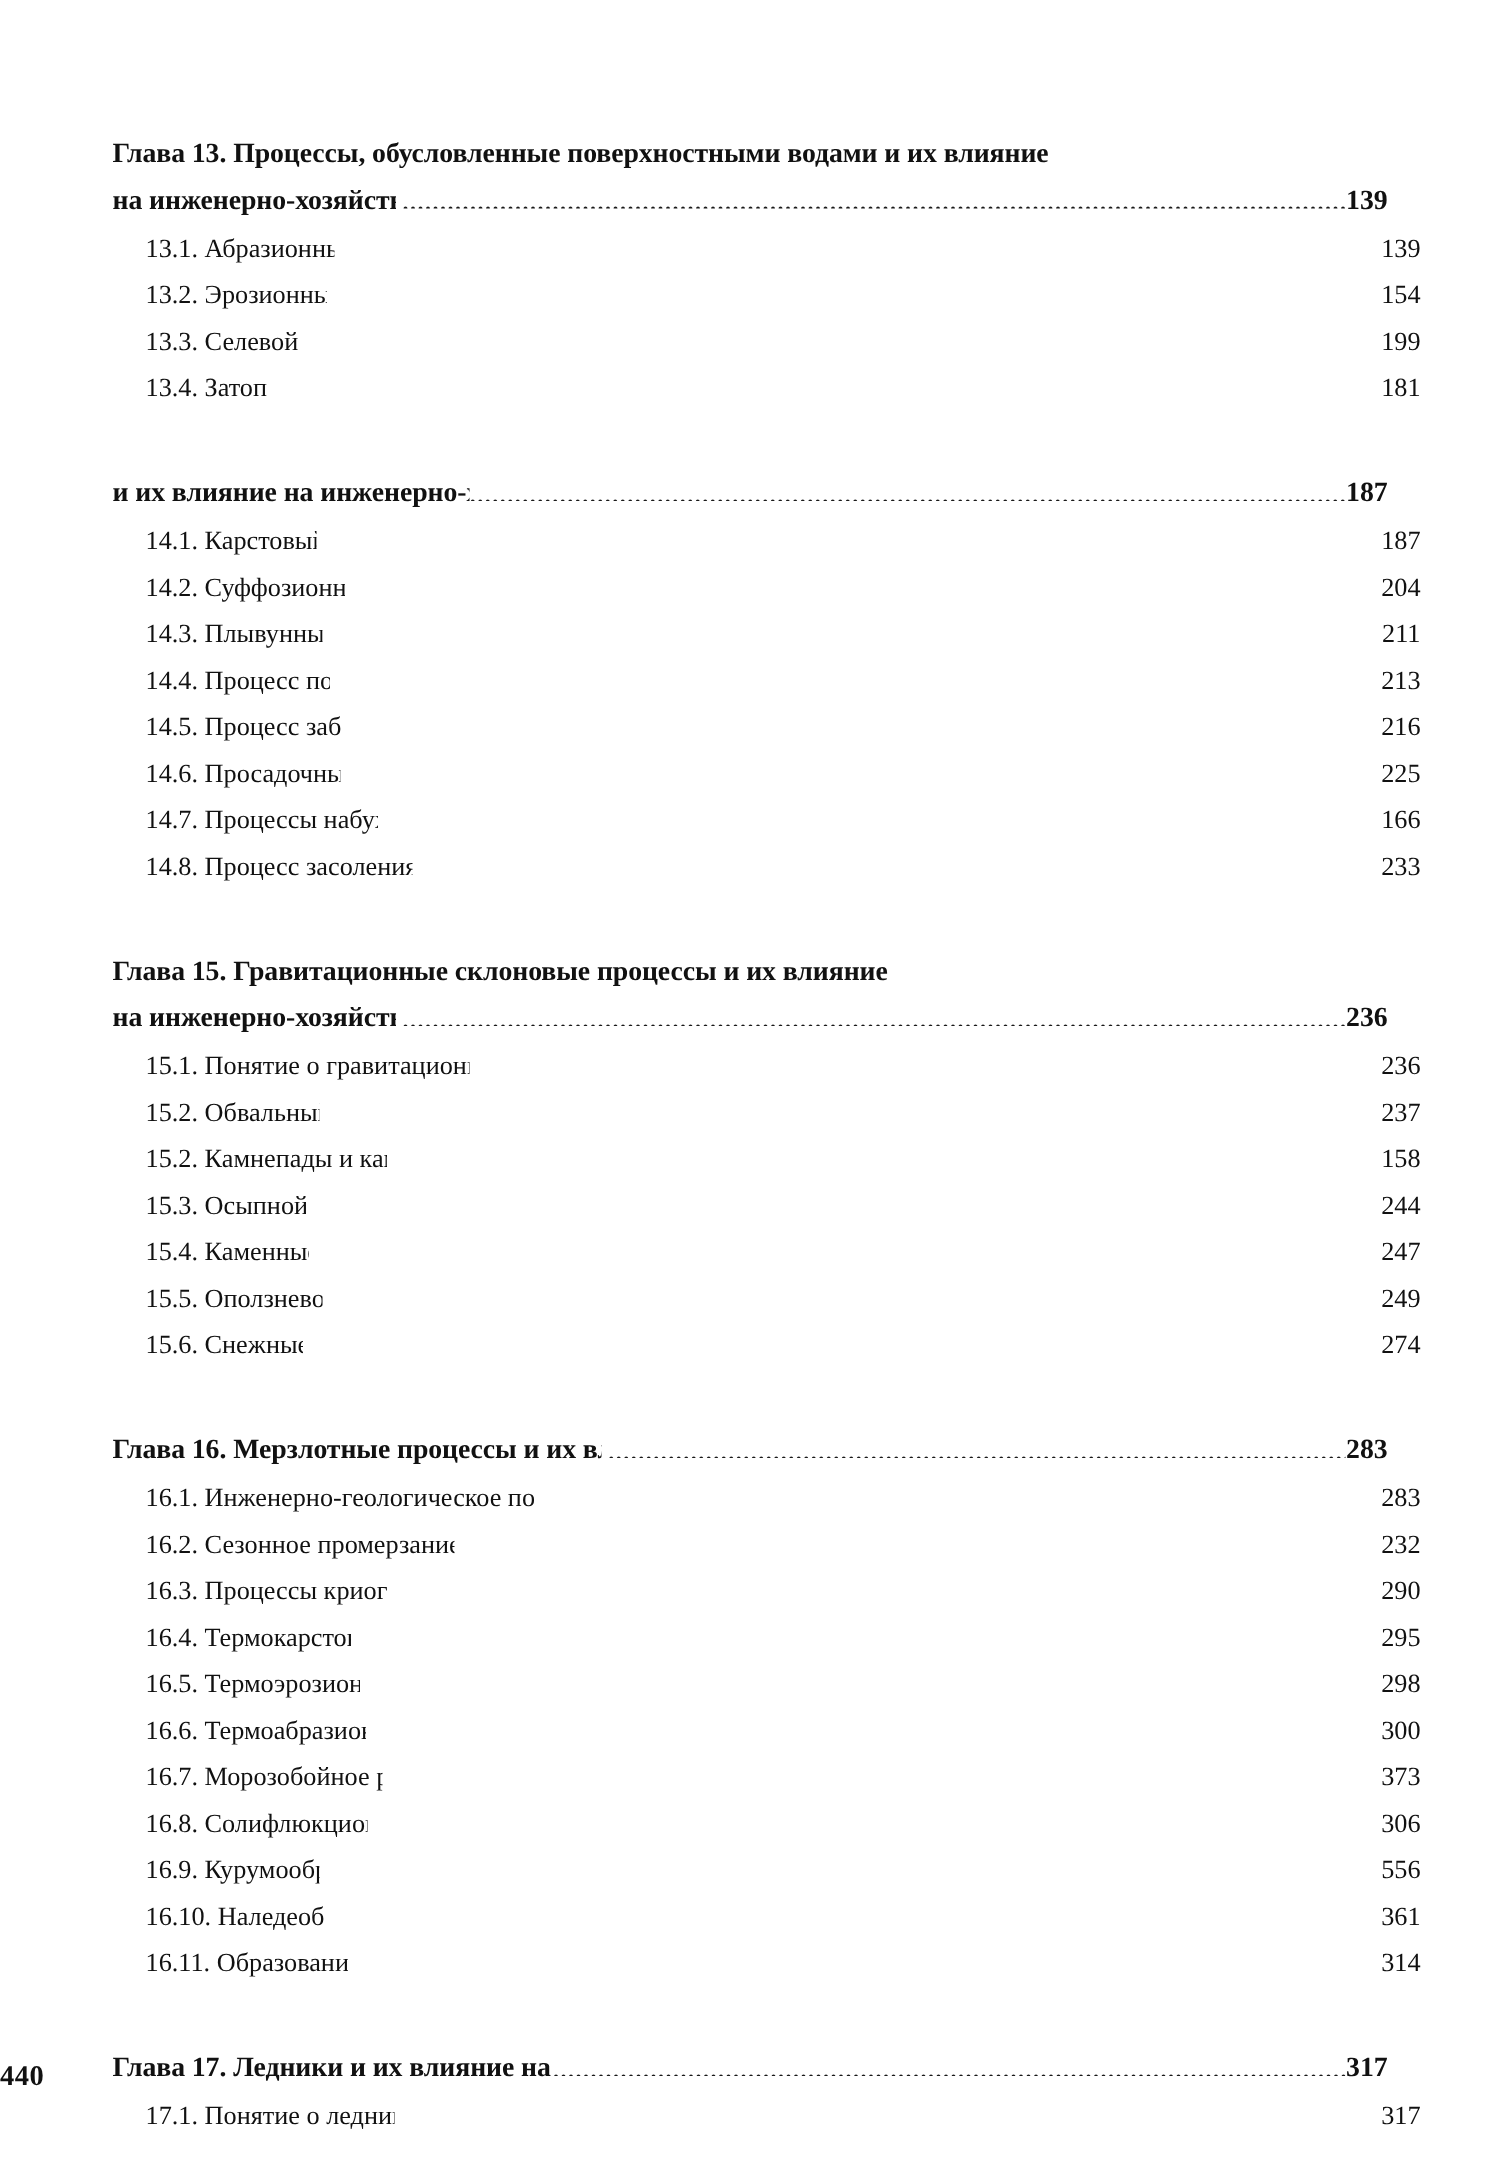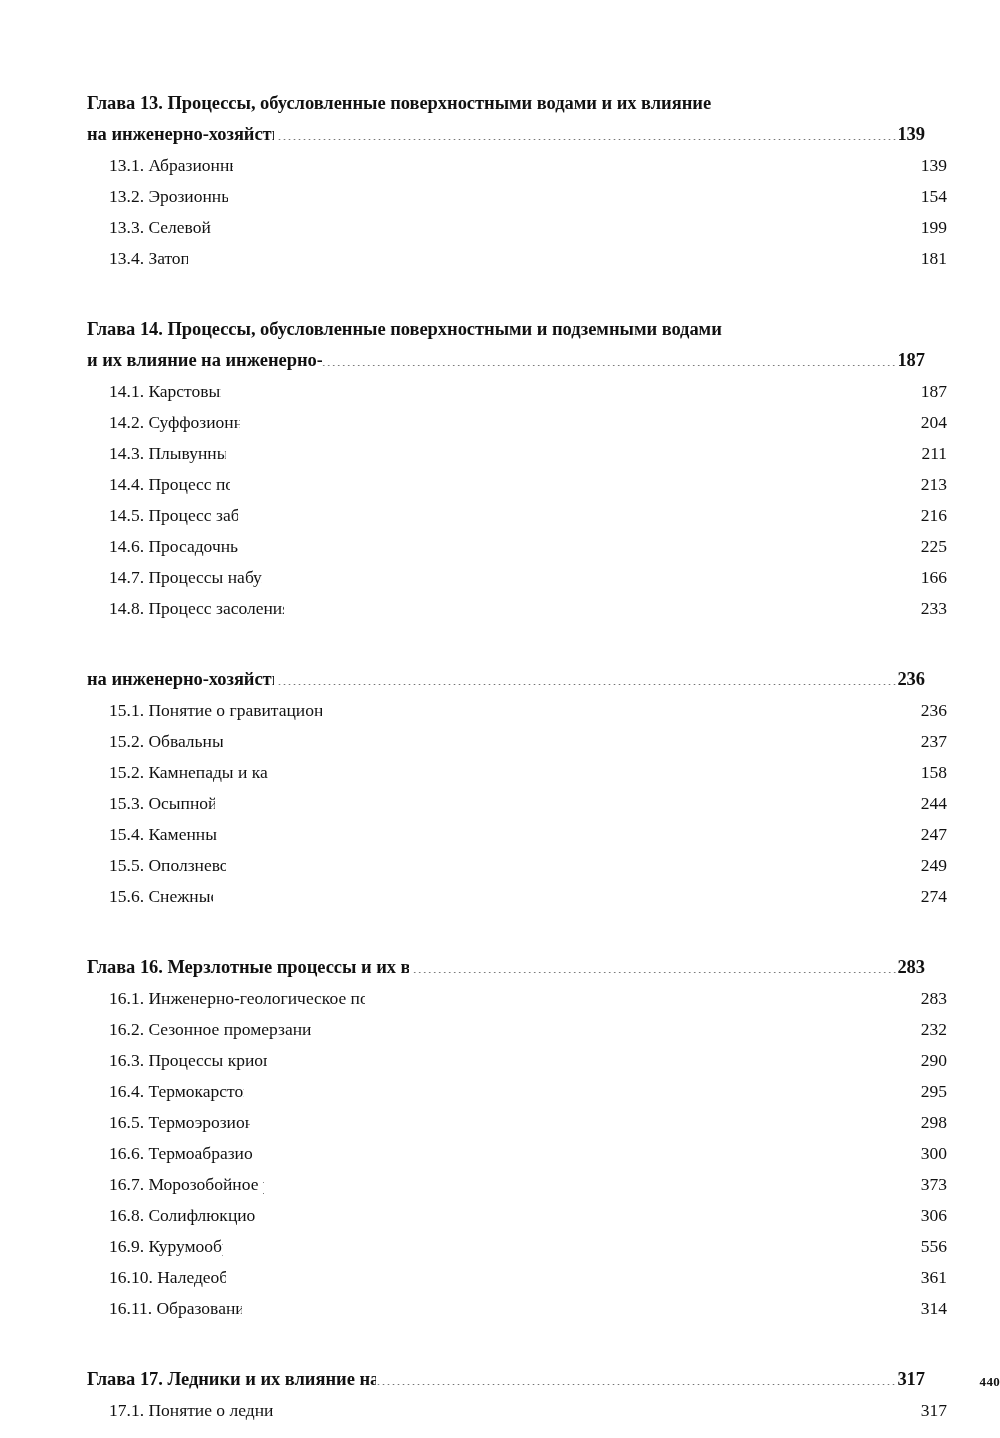--- a/index.html
+++ b/index.html
@@ -27,21 +27,20 @@
     padding: 88px 75px 0 75px;
   }
 
   .toc {
     width: 850px;
   }
 
   
   .chapter-group {
     margin-bottom: 40px;
-    margin-left: 12px;
   }
   .chapter-group:last-of-type {
     margin-bottom: 0;
   }
 
   
   .row {
     display: flex;
     align-items: baseline;
     width: 100%;
@@ -108,23 +107,23 @@
   .gap-before-num { padding-left: 6px; }
 
   
   .sp-left { padding-left: 4px; }
 
   .folio {
     position: absolute;
     left: 0;
     right: 0;
     top: 1374px;
-    text-align: right;
+    text-align: left;
     font-weight: bold;
-    font-size: 13px;
+    font-size: 19px;
     letter-spacing: 0.3px;
   }
 </style>
 </head>
 <body>
 
 <div class="page">
   <div class="toc" id="toc-root">
       <div class="chapter-group">
         <div class="chap-plain">Глава 13. Процессы, обусловленные поверхностными водами и их влияние</div>
@@ -148,21 +147,20 @@
           <span class="leader sp-left"></span>
           <span class="num">199</span>
         </div>
         <div class="row sec-line">
           <span class="txt">13.4. Затопление</span>
           <span class="leader"></span>
           <span class="num">181</span>
         </div>
       </div>
       <div class="chapter-group">
-        <div class="chap-plain">Глава 14. Процессы, обусловленные поверхностными и подземными водами</div>
         <div class="row chap-line">
           <span class="txt">и их влияние на инженерно-хозяйственные объекты</span>
           <span class="leader"></span>
           <span class="num">187</span>
         </div>
         <div class="row sec-line">
           <span class="txt">14.1. Карстовый процесс</span>
           <span class="leader sp-left"></span>
           <span class="num">187</span>
         </div>
@@ -196,20 +194,21 @@
           <span class="leader"></span>
           <span class="num">166</span>
         </div>
         <div class="row sec-line">
           <span class="txt">14.8. Процесс засоления массивов грунтов</span>
           <span class="leader sp-left"></span>
           <span class="num">233</span>
         </div>
       </div>
       <div class="chapter-group">
+        <div class="chap-plain">Глава 15. Гравитационные склоновые процессы и их влияние</div>
         <div class="row chap-line">
           <span class="txt">на инженерно-хозяйственные объекты</span>
           <span class="leader sp-left"></span>
           <span class="num">236</span>
         </div>
         <div class="row sec-line">
           <span class="txt">15.1. Понятие о гравитационных склоновых процессах</span>
           <span class="leader sp-left"></span>
           <span class="num">236</span>
         </div>

